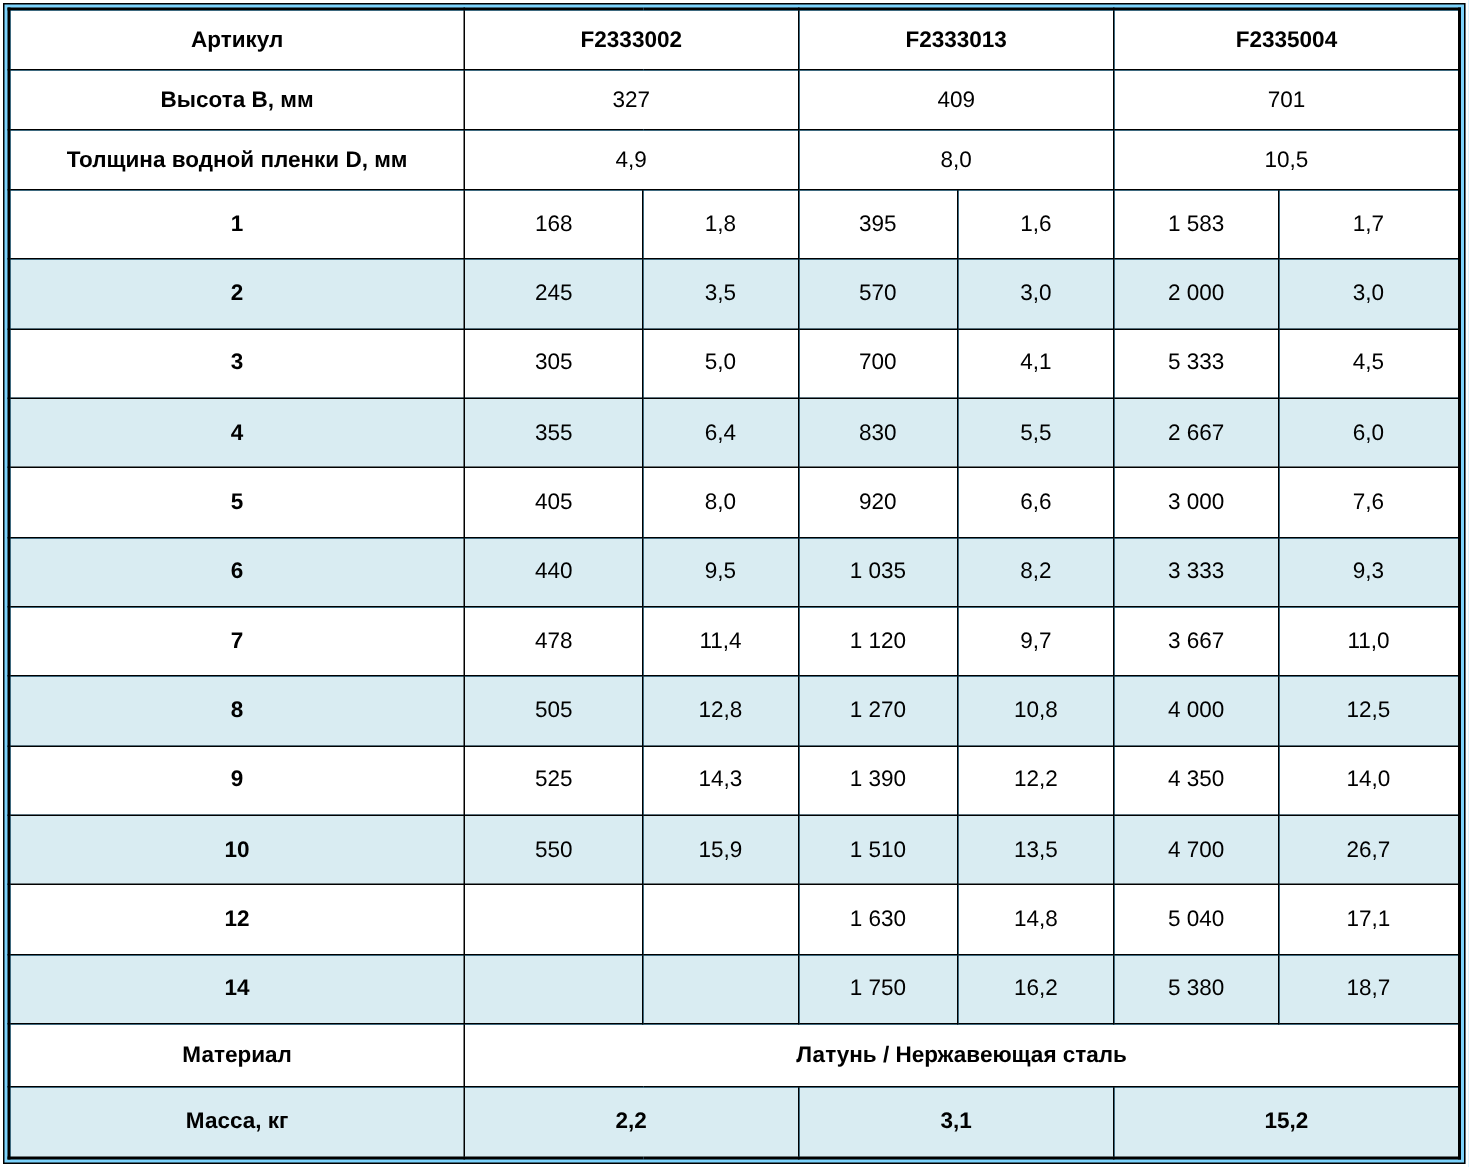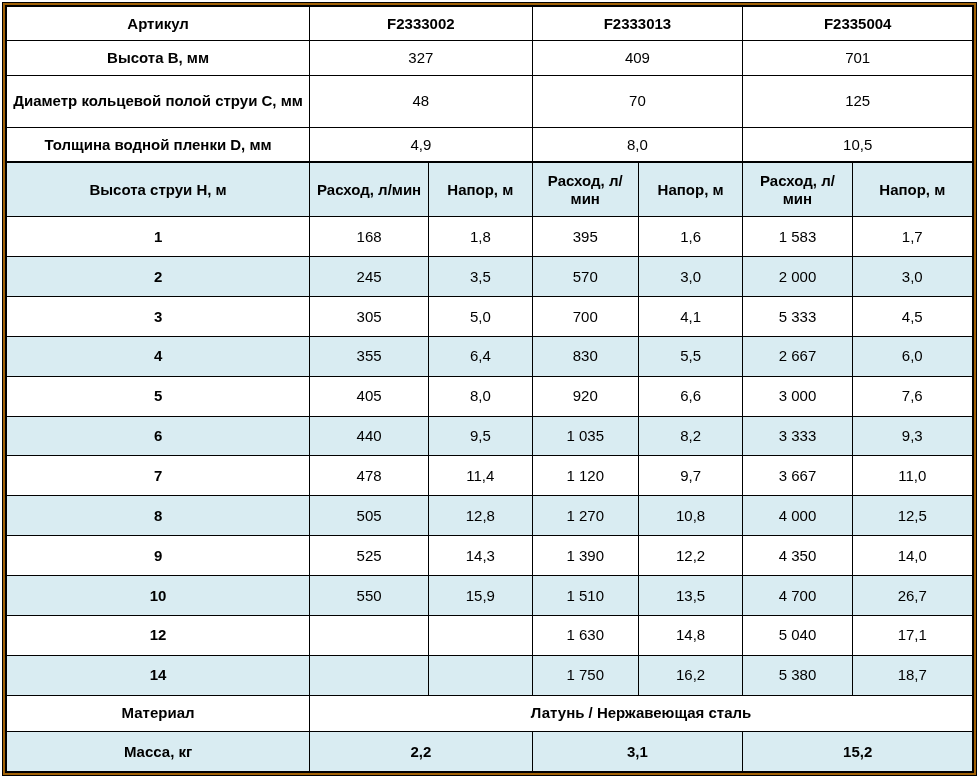--- a/index.html
+++ b/index.html
@@ -11,21 +11,21 @@
     overflow: hidden;
     font-family: "Liberation Sans", sans-serif;
   }
   .outer {
     box-sizing: border-box;
     width: 975px;
     height: 774px;
     margin: 2px;
     border: 1px solid #000;
     padding: 2px;
-    background: #a16207;
+    background: #7dd3fc;
   }
   table.spec {
     width: 100%;
     height: 100%;
     border-collapse: collapse;
     table-layout: fixed;
     border: 2px solid #000;
   }
   table.spec td {
     border: 1px solid #000;
@@ -68,40 +68,25 @@
         <td class="b" colspan="2">F2333002</td>
         <td class="b" colspan="2">F2333013</td>
         <td class="b" colspan="2">F2335004</td>
       </tr>
       <tr class="spec-row">
         <td class="b">Высота B, мм</td>
         <td colspan="2">327</td>
         <td colspan="2">409</td>
         <td colspan="2">701</td>
       </tr>
-      <tr class="diam">
-        <td class="b">Диаметр кольцевой полой струи С, мм</td>
-        <td colspan="2">48</td>
-        <td colspan="2">70</td>
-        <td colspan="2">125</td>
-      </tr>
       <tr class="spec-row">
         <td class="b">Толщина водной пленки D, мм</td>
         <td colspan="2">4,9</td>
         <td colspan="2">8,0</td>
         <td colspan="2">10,5</td>
-      </tr>
-      <tr class="fhead">
-        <td>Высота струи Н, м</td>
-        <td>Расход, л/мин</td>
-        <td>Напор, м</td>
-        <td>Расход, л/мин</td>
-        <td>Напор, м</td>
-        <td>Расход, л/мин</td>
-        <td>Напор, м</td>
       </tr>
     </tbody>
 
     <tbody>
         <tr class="frow">
           <td class="b">1</td>
           <td>168</td>
           <td>1,8</td>
           <td>395</td>
           <td>1,6</td>

